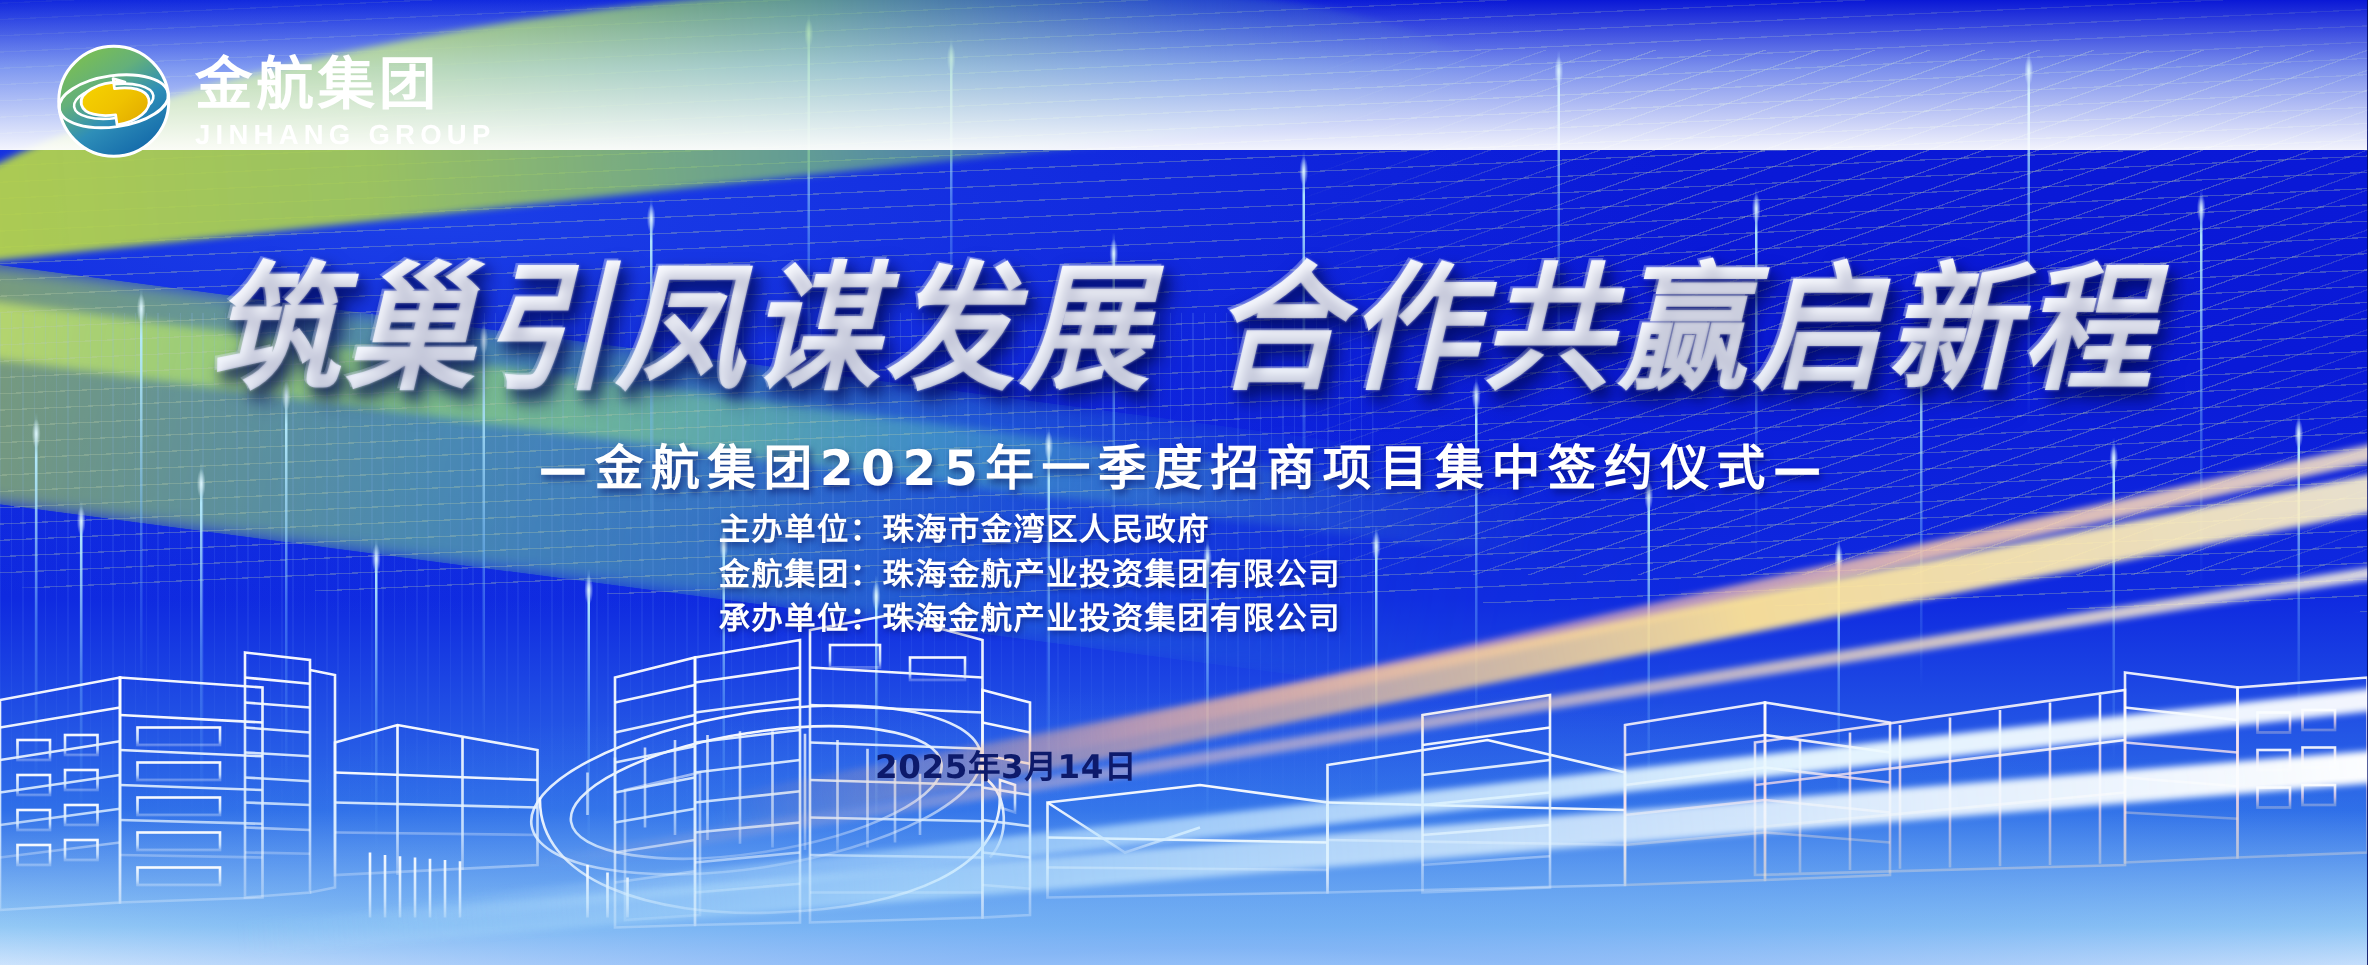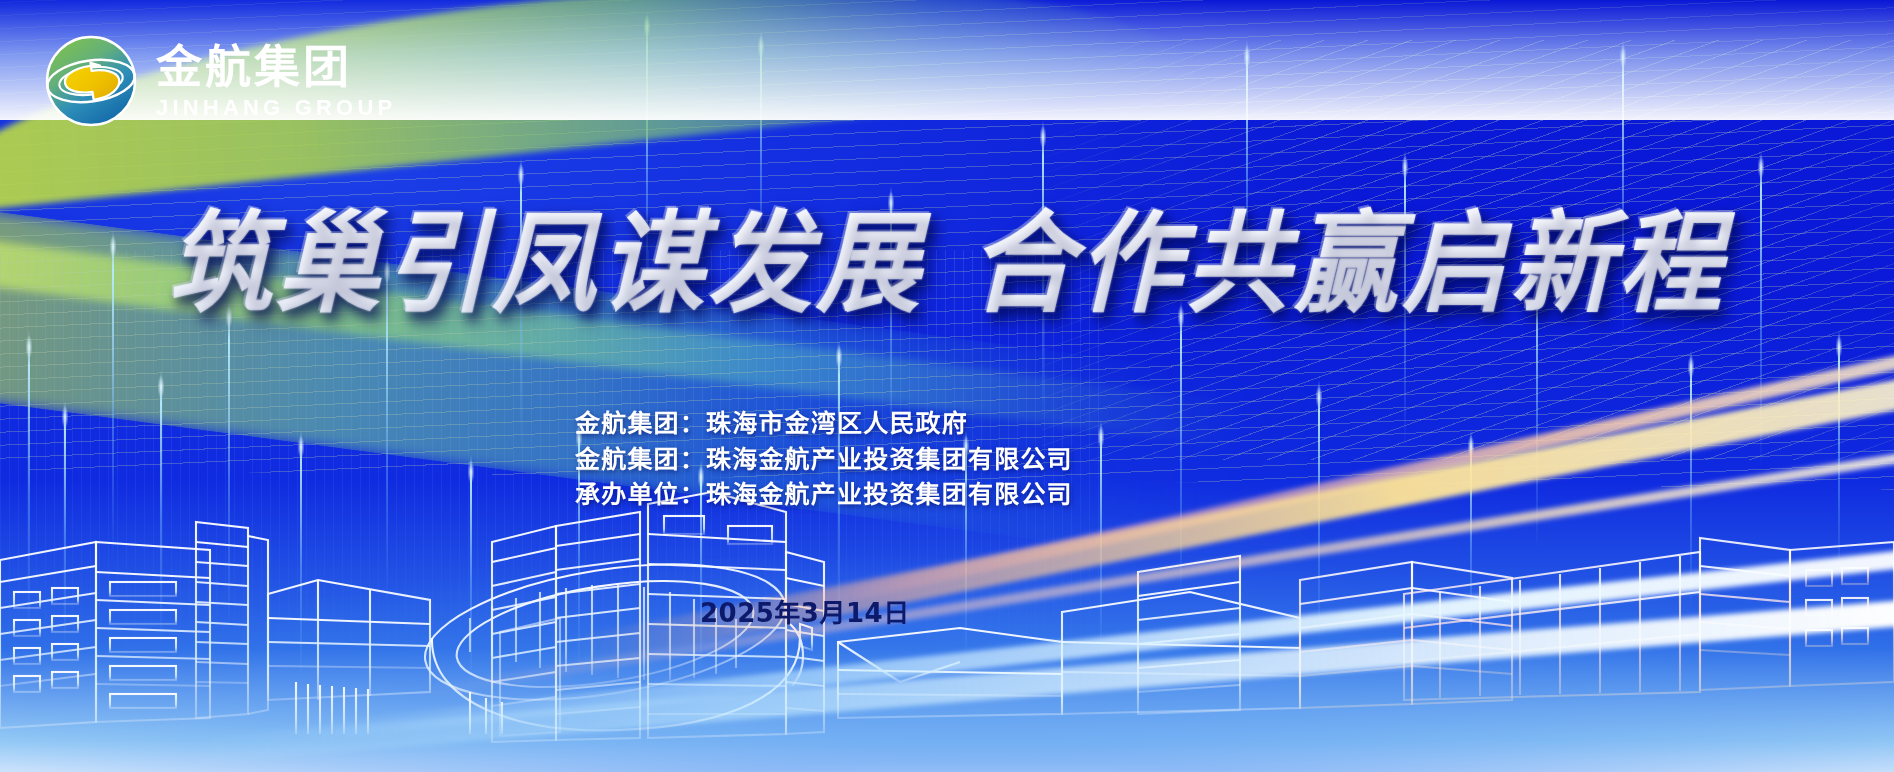--- a/index.html
+++ b/index.html
@@ -427,22 +427,23 @@
     <span class="logo-text">
       <span class="logo-cn">金航集团</span>
       <span class="logo-en">JINHANG GROUP</span>
     </span>
   </div>
 
   <div class="headline">
     <span>筑巢引凤谋发展</span><span class="gap"></span><span>合作共赢启新程</span>
   </div>
 
+  <div class="subtitle">—金航集团2025年一季度招商项目集中签约仪式—</div>
 
   <div class="orgs">
-    <div class="org-row">金航集团：珠海市金湾区人民政府</div>
+    <div class="org-row">主办单位：珠海市金湾区人民政府</div>
     <div class="org-row">金航集团：珠海金航产业投资集团有限公司</div>
     <div class="org-row">承办单位：珠海金航产业投资集团有限公司</div>
   </div>
 
   <div class="event-date">2025年3月14日</div>
 
 </div>
 
 </body></html>

